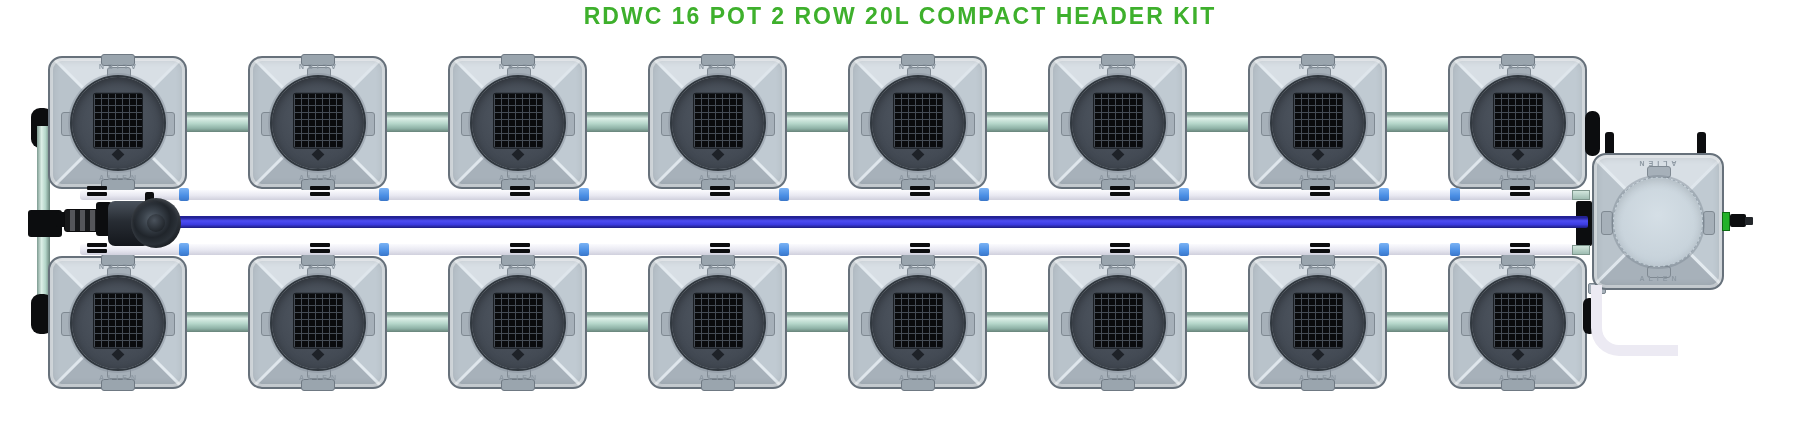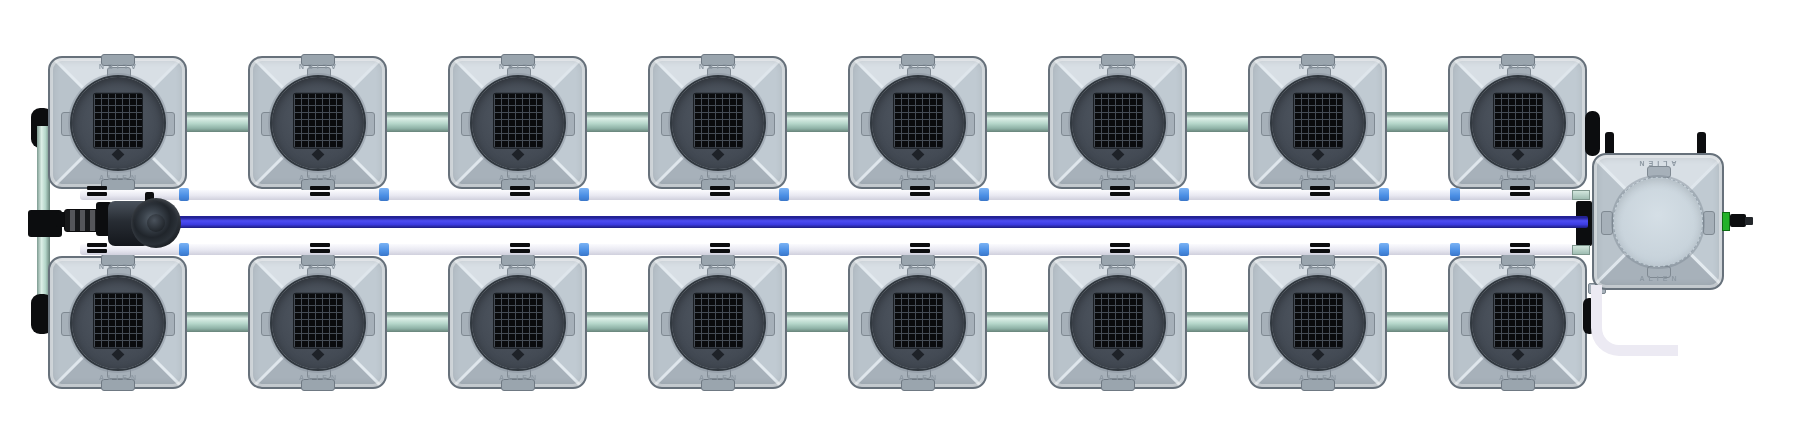--- a/index.html
+++ b/index.html
@@ -92,20 +92,21 @@
   #spout{left:1730px;top:214px;width:16px;height:13px;border-radius:2px;z-index:7;}
   #spout-stub{left:1745px;top:217px;width:8px;height:8px;border-radius:1px;z-index:7;background:#24272b;}
   #hose{position:absolute;left:1591px;top:285px;width:76px;height:60px;z-index:7;
        border-left:11px solid var(--hose,#eceaf3);border-bottom:11px solid var(--hose,#eceaf3);
        border-bottom-left-radius:28px;}
 </style>
 </head>
 <body>
 
 <div id="stage" style="--title-green: #3eb02c; --flow-blue: #4d4df2; --teal: #b5d6ca; --rail: #e8e8f1; --connector: #4a8ee4; --pot-lid: #454c56; --tank-lid: #c9d4dc; --fitting-green: #23b22a; --fitting-black: #0c0d0f; --hose: #eceaf3;">
+  <div class="title">RDWC 16 POT 2 ROW 20L COMPACT HEADER KIT</div>
 
   <div class="blk" id="elbow-tl"></div>
   <div class="vpipe"></div>
   <div class="blk" id="tee"></div>
   <div class="blk" id="elbow-bl"></div>
 
   <div class="blue-pipe"></div>
 
   <div class="blk pump" id="barb-l"></div>
   <div id="barb"></div>

